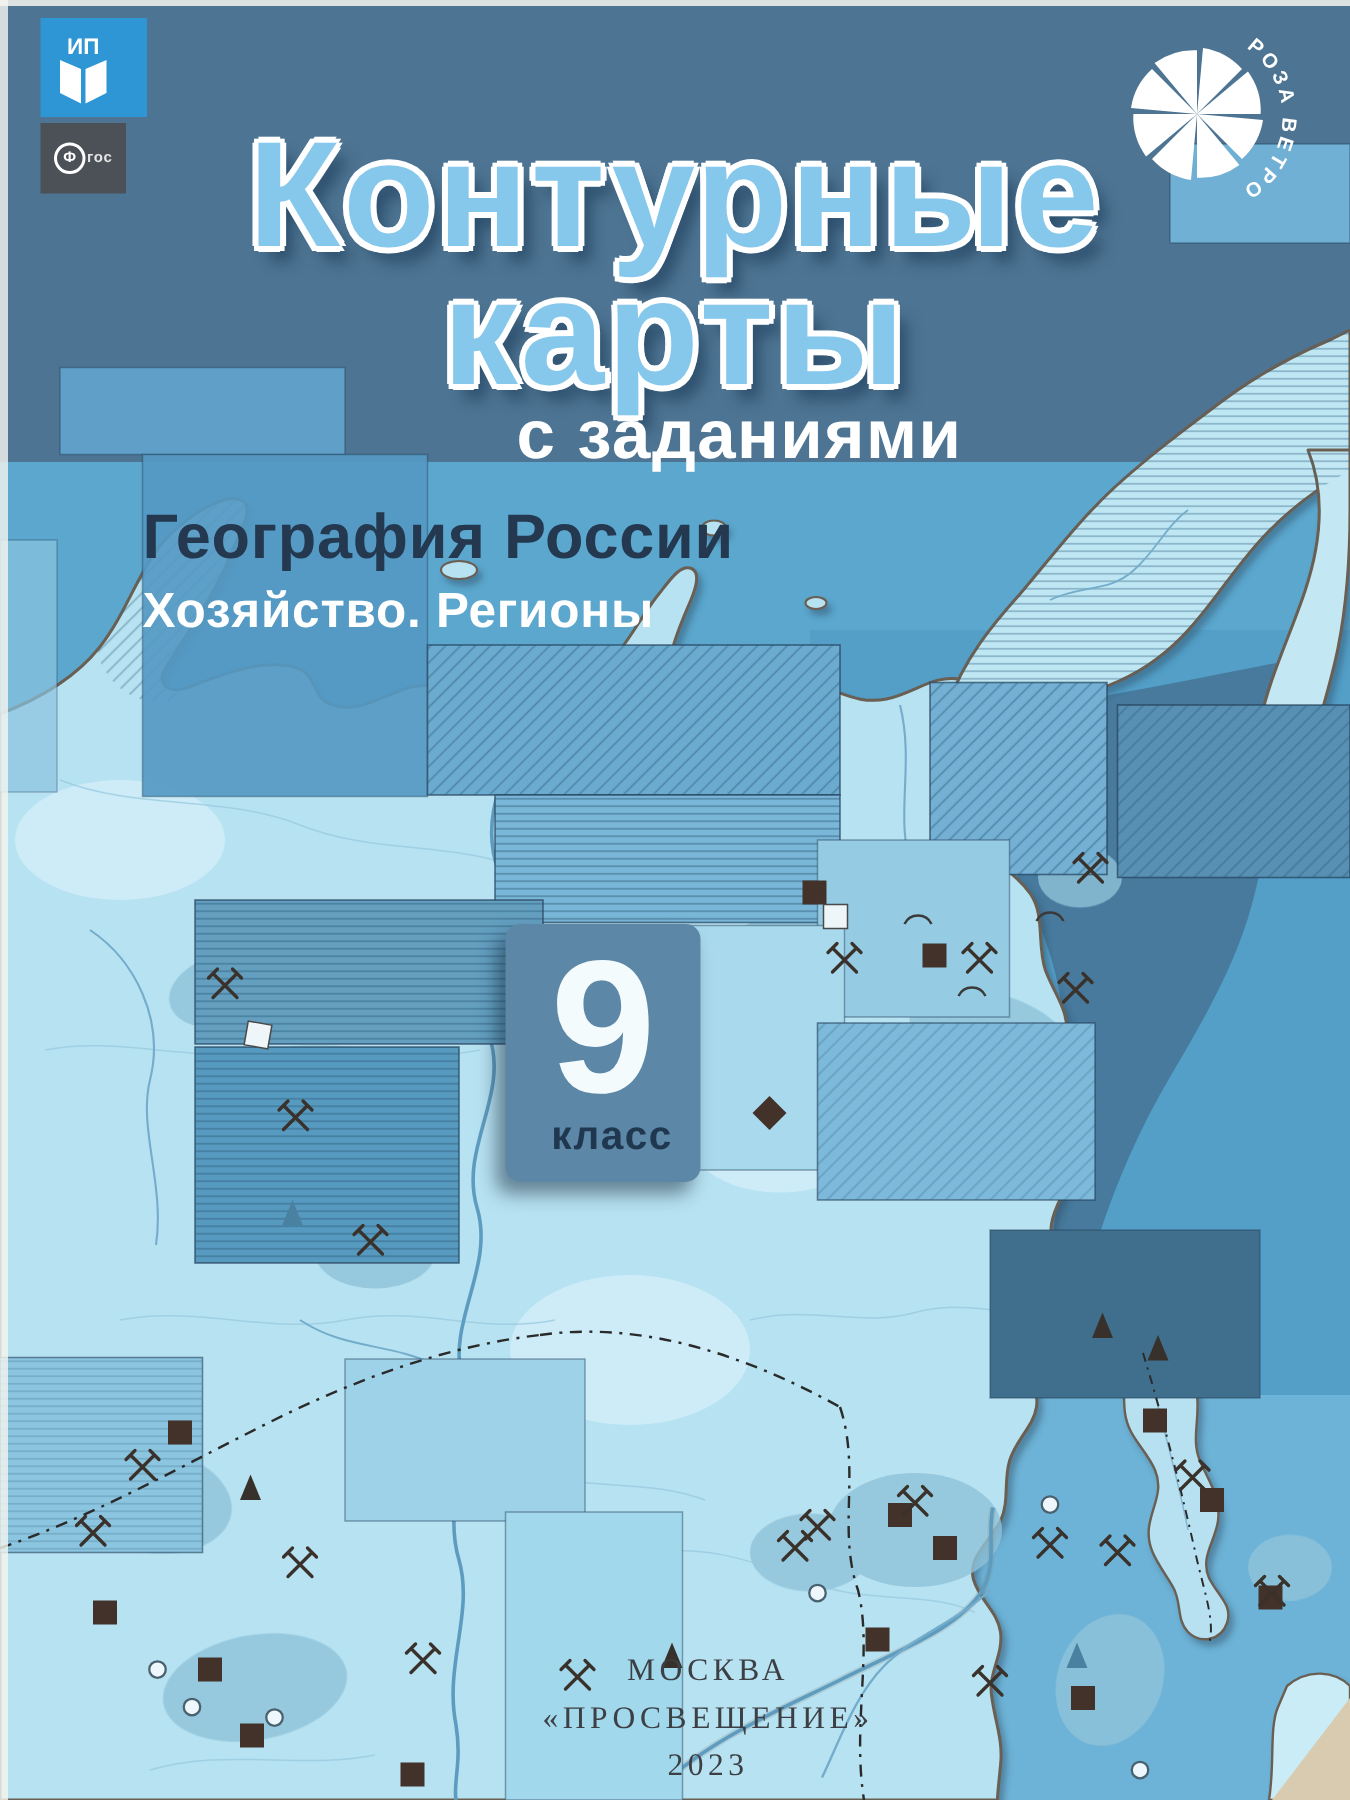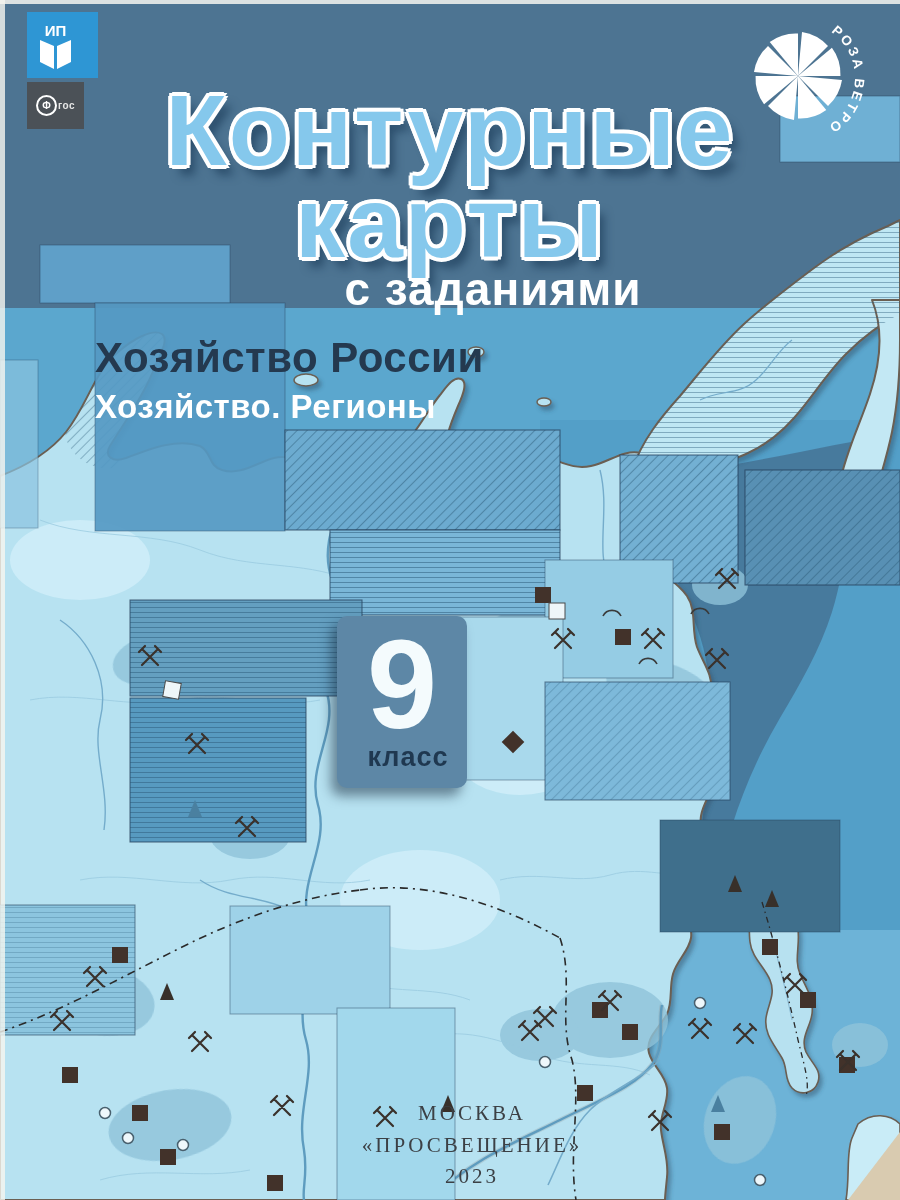--- a/index.html
+++ b/index.html
@@ -304,21 +304,21 @@
     </text>
   </svg>
 
   <div class="title">
     <div>Контурные</div>
     <div>карты</div>
   </div>
   <div class="subtitle">с заданиями</div>
 
   <div class="series">
-    <div class="series-title">Хозяйство России</div>
+    <div class="series-title">География России</div>
     <div class="series-sub">Хозяйство. Регионы</div>
   </div>
 
   <div class="badge">
     <div class="badge-num">9</div>
     <div class="badge-label">класс</div>
   </div>
 
   <div class="imprint">
     <div>МОСКВА</div>

